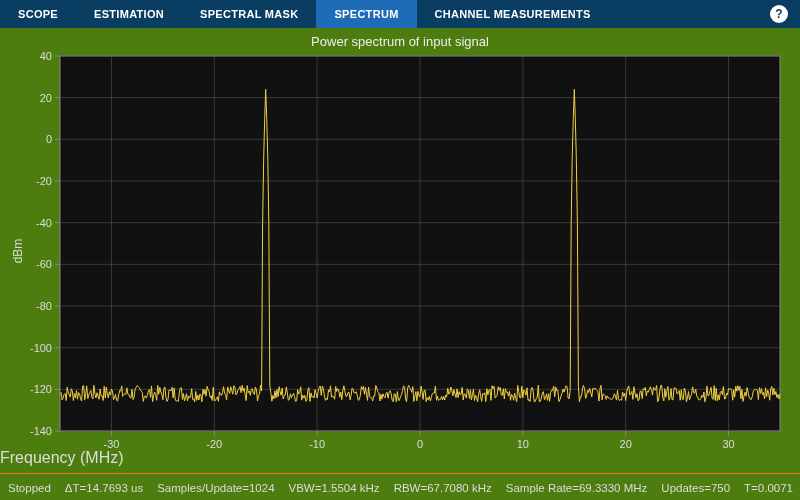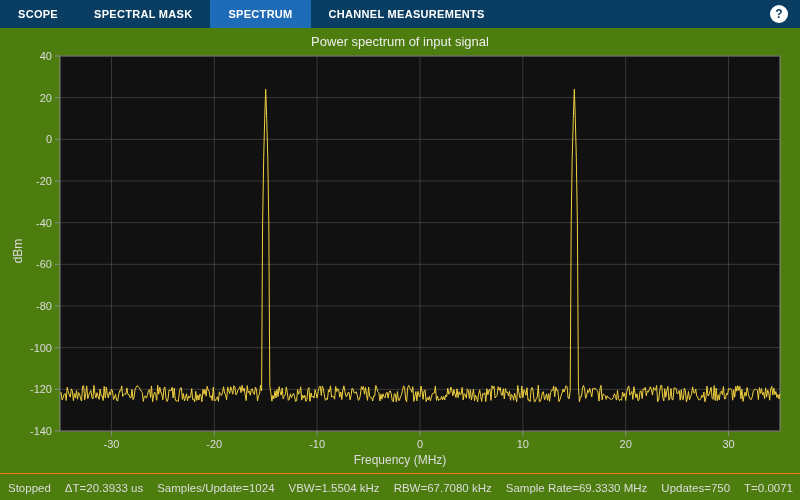--- a/index.html
+++ b/index.html
@@ -4,34 +4,35 @@
 <style>
   html,body{margin:0;padding:0;width:800px;height:500px;background:#1a1a1a;font-family:Arial,Helvetica,sans-serif;overflow:hidden}
   .tabbar{display:flex;align-items:stretch;height:28px;background:#0a3d62;color:#fff;font-size:11px;font-weight:600}
   .tab{display:flex;align-items:center;padding:0 18px;cursor:pointer;letter-spacing:.3px}
   .tab.active{background:#1e6bb8}
   .help{margin-left:auto;display:flex;align-items:center;padding:0 12px;background:#0a3d62}
   .help-icon{width:18px;height:18px;border-radius:50%;background:#fff;color:#0a3d62;display:flex;align-items:center;justify-content:center;font-weight:bold;font-size:12px}
   .plot-wrap{position:relative;width:800px;height:445px;background:#4d7c0f}
   .title{position:absolute;top:6px;left:0;right:0;text-align:center;color:#eee;font-size:13px}
   .ylabel{position:absolute;left:6px;top:50%;transform:translateY(-50%) rotate(-90deg);transform-origin:center;color:#ddd;font-size:12px}
-  .xlabel{position:absolute;bottom:6px;left:0;right:0;text-align:center;color:#ddd;font-size:12px}
+  .xlabel{position:absolute;bottom:6px;left:0;right:0;color:#ddd;font-size:16px}
   svg.chart{position:absolute;left:0;top:0}
   .axis text{fill:#ddd;font-size:11px;font-family:Arial}
   .axis line,.axis path{stroke:#888;stroke-width:1}
   .grid line{stroke:#555;stroke-width:.6}
   .trace{stroke:#f0d040;stroke-width:1;fill:none}
   .statusbar{height:27px;background:#4d7c0f;color:#ddd;font-size:11.5px;display:flex;align-items:center;padding:0 8px;gap:14px;border-top:1px solid #f97316}
   .statusbar span{white-space:nowrap}
 </style>
 </head>
 <body>
 
 <div class="tabbar">
   <div class="tab">SCOPE</div>
+  <div class="tab">ESTIMATION</div>
   <div class="tab">SPECTRAL MASK</div>
   <div class="tab active">SPECTRUM</div>
   <div class="tab">CHANNEL MEASUREMENTS</div>
   <div class="help">
     <div class="help-icon">?</div>
   </div>
 </div>
 
 <div class="plot-wrap">
   <div class="title">Power spectrum of input signal</div>
@@ -93,20 +94,20 @@
         <text x="52" y="73.66666666666669" text-anchor="end">20</text>
         <line x1="55" y1="28" x2="60" y2="28"></line>
         <text x="52" y="32" text-anchor="end">40</text>
       </g>
       <path d="M60.0 365.7L61.0 364.5L62.1 371.9L63.1 369.8L64.1 366.4L65.1 365.4L66.2 372.5L67.2 359.2L68.2 364.0L69.3 367.0L70.3 369.1L71.3 360.8L72.3 362.9L73.4 372.6L74.4 365.5L75.4 369.9L76.5 362.6L77.5 371.2L78.5 364.5L79.5 365.7L80.6 370.9L81.6 373.0L82.6 358.2L83.7 357.7L84.7 371.8L85.7 366.4L86.7 357.9L87.8 370.7L88.8 366.8L89.8 364.7L90.9 362.6L91.9 369.2L92.9 371.0L93.9 357.4L95.0 366.4L96.0 370.0L97.0 364.7L98.1 368.3L99.1 371.3L100.1 361.0L101.1 368.0L102.2 368.0L103.2 372.5L104.2 358.4L105.3 369.9L106.3 359.1L107.3 366.0L108.3 369.9L109.4 363.8L110.4 367.1L111.4 361.2L112.5 363.0L113.5 371.6L114.5 370.1L115.5 366.3L116.6 372.3L117.6 373.0L118.6 367.0L119.7 362.5L120.7 363.1L121.7 357.9L122.7 368.4L123.8 366.5L124.8 365.6L125.8 366.5L126.9 359.9L127.9 366.3L128.9 366.5L129.9 369.4L131.0 369.9L132.0 361.4L133.0 371.6L134.1 369.3L135.1 361.1L136.1 359.5L137.1 357.7L138.2 358.4L139.2 359.5L140.2 361.4L141.3 363.2L142.3 364.6L143.3 373.4L144.3 368.4L145.4 367.9L146.4 370.2L147.4 367.3L148.5 362.4L149.5 361.5L150.5 369.4L151.5 357.9L152.6 373.7L153.6 367.8L154.6 364.1L155.7 366.5L156.7 372.3L157.7 357.3L158.7 366.2L159.8 359.3L160.8 364.0L161.8 366.0L162.9 371.7L163.9 360.6L164.9 358.9L165.9 369.4L167.0 373.4L168.0 371.3L169.0 362.0L170.1 362.2L171.1 362.8L172.1 359.3L173.1 370.0L174.2 360.0L175.2 371.0L176.2 373.2L177.3 372.5L178.3 373.5L179.3 364.9L180.3 360.0L181.4 359.8L182.4 371.4L183.4 365.6L184.5 373.0L185.5 369.2L186.5 365.7L187.5 372.8L188.6 367.9L189.6 370.0L190.6 368.9L191.7 360.7L192.7 371.6L193.7 371.1L194.7 373.8L195.8 363.4L196.8 372.4L197.8 367.1L198.9 372.0L199.9 365.9L200.9 366.9L201.9 373.7L203.0 361.2L204.0 366.3L205.0 361.5L206.1 368.2L207.1 358.3L208.1 361.9L209.1 363.2L210.2 369.4L211.2 367.8L212.2 372.5L213.3 359.1L214.3 372.5L215.3 372.7L216.3 370.7L217.4 368.8L218.4 373.3L219.4 363.8L220.5 366.5L221.5 367.5L222.5 364.8L223.5 358.7L224.6 365.0L225.6 366.8L226.6 371.8L227.7 358.9L228.7 362.8L229.7 365.5L230.7 358.7L231.8 362.5L232.8 366.2L233.8 357.7L234.9 359.1L235.9 366.9L236.9 365.5L237.9 362.1L239.0 360.7L240.0 358.6L241.0 364.7L242.1 357.3L243.1 363.2L244.1 360.0L245.1 366.5L246.2 372.6L247.2 357.6L248.2 364.6L249.3 363.0L250.3 367.3L251.3 361.3L252.3 360.8L253.4 365.5L254.4 366.4L255.4 359.1L256.5 361.8L257.5 373.0L258.5 367.7L259.5 366.1L260.6 357.3L261.6 362.9L262.6 195.8L263.7 129.6L264.7 90.5L265.7 61.3L266.7 90.5L267.8 129.6L268.8 195.8L269.8 357.8L270.9 365.3L271.9 373.2L272.9 367.4L273.9 370.8L275.0 362.9L276.0 370.0L277.0 361.5L278.1 368.7L279.1 358.7L280.1 363.8L281.1 367.2L282.2 360.0L283.2 370.9L284.2 368.1L285.3 366.9L286.3 358.9L287.3 364.4L288.3 372.4L289.4 371.1L290.4 365.8L291.4 369.7L292.5 367.1L293.5 365.3L294.5 368.3L295.5 373.4L296.6 372.8L297.6 361.5L298.6 366.2L299.7 364.6L300.7 358.8L301.7 372.1L302.7 367.1L303.8 370.1L304.8 367.3L305.8 373.3L306.9 371.7L307.9 361.7L308.9 359.6L309.9 373.4L311.0 364.9L312.0 369.2L313.0 368.1L314.1 370.0L315.1 361.6L316.1 365.6L317.1 370.0L318.2 363.4L319.2 359.1L320.2 358.0L321.3 367.5L322.3 358.1L323.3 360.5L324.3 367.0L325.4 372.4L326.4 370.3L327.4 371.6L328.5 361.8L329.5 364.0L330.5 357.8L331.5 369.2L332.6 368.0L333.6 368.5L334.6 371.2L335.7 358.5L336.7 363.5L337.7 360.7L338.7 362.0L339.8 369.2L340.8 364.1L341.8 371.6L342.9 362.0L343.9 357.8L344.9 363.7L345.9 368.3L347.0 368.2L348.0 364.6L349.0 364.4L350.1 371.8L351.1 367.3L352.1 360.1L353.1 361.4L354.2 365.0L355.2 365.0L356.2 363.7L357.3 367.4L358.3 372.4L359.3 371.5L360.3 367.5L361.4 358.5L362.4 361.3L363.4 358.4L364.5 366.3L365.5 359.4L366.5 366.5L367.5 372.4L368.6 359.0L369.6 368.1L370.6 369.7L371.7 369.8L372.7 373.0L373.7 368.0L374.7 368.1L375.8 357.5L376.8 360.3L377.8 363.6L378.9 364.8L379.9 373.0L380.9 366.1L381.9 371.2L383.0 365.8L384.0 368.7L385.0 369.8L386.1 365.1L387.1 364.3L388.1 370.2L389.1 364.1L390.2 362.8L391.2 365.6L392.2 372.3L393.3 373.8L394.3 365.7L395.3 366.2L396.3 373.8L397.4 363.5L398.4 372.2L399.4 372.4L400.5 368.7L401.5 366.6L402.5 362.7L403.5 357.8L404.6 359.3L405.6 371.0L406.6 373.8L407.7 359.8L408.7 357.3L409.7 359.7L410.7 361.3L411.8 364.3L412.8 358.6L413.8 373.5L414.9 368.7L415.9 363.6L416.9 372.8L417.9 363.3L419.0 367.7L420.0 368.9L421.0 358.0L422.1 363.9L423.1 371.4L424.1 362.5L425.1 362.0L426.2 373.6L427.2 369.7L428.2 371.8L429.3 368.4L430.3 372.9L431.3 369.6L432.3 365.6L433.4 365.0L434.4 365.0L435.4 358.1L436.5 372.3L437.5 368.0L438.5 372.5L439.5 371.4L440.6 371.4L441.6 368.3L442.6 372.0L443.7 368.4L444.7 372.1L445.7 367.0L446.7 368.6L447.8 360.2L448.8 366.2L449.8 365.2L450.9 359.0L451.9 362.6L452.9 367.9L453.9 361.5L455.0 366.1L456.0 369.6L457.0 360.8L458.1 369.6L459.1 363.6L460.1 366.6L461.1 366.2L462.2 359.4L463.2 372.0L464.2 365.6L465.3 366.8L466.3 370.1L467.3 360.8L468.3 362.3L469.4 370.5L470.4 361.7L471.4 372.1L472.5 366.3L473.5 361.2L474.5 372.7L475.5 367.2L476.6 369.1L477.6 373.8L478.6 366.3L479.7 361.8L480.7 368.5L481.7 373.4L482.7 365.6L483.8 366.4L484.8 364.7L485.8 373.6L486.9 360.7L487.9 366.7L488.9 362.2L489.9 361.1L491.0 372.4L492.0 357.7L493.0 360.5L494.1 358.3L495.1 370.0L496.1 368.8L497.1 367.4L498.2 358.7L499.2 362.3L500.2 359.4L501.3 366.9L502.3 367.4L503.3 360.7L504.3 371.0L505.4 360.6L506.4 364.3L507.4 364.0L508.5 368.1L509.5 363.3L510.5 372.3L511.5 366.4L512.6 367.5L513.6 372.3L514.6 365.2L515.7 369.9L516.7 373.8L517.7 357.5L518.7 363.5L519.8 369.7L520.8 369.8L521.8 358.0L522.9 369.8L523.9 361.8L524.9 363.3L525.9 367.2L527.0 359.8L528.0 372.3L529.0 371.6L530.1 373.6L531.1 361.4L532.1 359.4L533.1 362.9L534.2 373.7L535.2 373.5L536.2 370.8L537.3 368.9L538.3 357.2L539.3 373.6L540.3 373.4L541.4 370.1L542.4 364.4L543.4 363.7L544.5 371.8L545.5 369.6L546.5 365.9L547.5 372.3L548.6 365.6L549.6 373.3L550.6 364.4L551.7 362.1L552.7 362.3L553.7 358.0L554.7 368.8L555.8 359.1L556.8 362.7L557.8 362.1L558.9 373.6L559.9 371.7L560.9 368.4L561.9 365.4L563.0 361.2L564.0 364.1L565.0 361.0L566.1 357.7L567.1 358.9L568.1 370.0L569.1 370.9L570.2 362.6L571.2 195.8L572.2 129.6L573.3 90.5L574.3 61.3L575.3 90.5L576.3 129.6L577.4 195.8L578.4 358.0L579.4 373.8L580.5 368.6L581.5 368.6L582.5 360.0L583.5 357.4L584.6 361.2L585.6 370.4L586.6 368.1L587.7 362.1L588.7 364.5L589.7 360.3L590.7 364.5L591.8 368.9L592.8 360.3L593.8 361.3L594.9 359.9L595.9 361.4L596.9 362.4L597.9 363.9L599.0 373.1L600.0 360.7L601.0 357.3L602.1 371.9L603.1 366.0L604.1 366.5L605.1 367.5L606.2 371.4L607.2 367.8L608.2 369.7L609.3 369.8L610.3 371.1L611.3 371.4L612.3 371.0L613.4 369.2L614.4 365.7L615.4 368.2L616.5 372.1L617.5 362.4L618.5 370.9L619.5 372.7L620.6 371.1L621.6 372.3L622.6 364.0L623.7 368.4L624.7 365.3L625.7 372.5L626.7 363.8L627.8 359.8L628.8 357.9L629.8 367.1L630.9 365.5L631.9 363.3L632.9 371.4L633.9 358.7L635.0 365.0L636.0 369.7L637.0 365.8L638.1 372.7L639.1 371.8L640.1 363.2L641.1 362.9L642.2 370.6L643.2 360.7L644.2 361.9L645.3 359.3L646.3 367.9L647.3 362.9L648.3 364.2L649.4 361.3L650.4 358.7L651.4 361.8L652.5 367.2L653.5 359.3L654.5 361.7L655.5 362.1L656.6 357.5L657.6 373.7L658.6 372.2L659.7 363.2L660.7 357.5L661.7 357.4L662.7 369.4L663.8 372.9L664.8 360.7L665.8 369.2L666.9 362.8L667.9 358.5L668.9 372.2L669.9 370.3L671.0 360.5L672.0 371.6L673.0 371.8L674.1 359.7L675.1 360.4L676.1 360.5L677.1 366.0L678.2 364.9L679.2 362.6L680.2 372.2L681.3 361.6L682.3 371.2L683.3 371.6L684.3 360.2L685.4 362.7L686.4 373.8L687.4 370.4L688.5 363.5L689.5 371.8L690.5 368.7L691.5 366.7L692.6 358.8L693.6 364.6L694.6 365.2L695.7 361.1L696.7 368.0L697.7 369.0L698.7 371.8L699.8 371.9L700.8 370.8L701.8 367.2L702.9 369.3L703.9 364.0L704.9 373.8L705.9 370.0L707.0 358.1L708.0 367.9L709.0 367.1L710.1 362.9L711.1 359.3L712.1 370.2L713.1 371.4L714.2 357.6L715.2 372.5L716.2 360.1L717.3 372.7L718.3 366.8L719.3 371.9L720.3 364.2L721.4 363.1L722.4 366.7L723.4 358.5L724.5 371.0L725.5 370.7L726.5 365.3L727.5 366.9L728.6 360.5L729.6 361.1L730.6 360.6L731.7 362.3L732.7 372.2L733.7 361.6L734.7 369.2L735.8 358.3L736.8 363.2L737.8 357.7L738.9 362.6L739.9 358.3L740.9 370.8L741.9 361.3L743.0 373.4L744.0 368.1L745.0 364.2L746.1 368.2L747.1 359.5L748.1 364.3L749.1 369.0L750.2 371.2L751.2 371.5L752.2 368.9L753.3 363.1L754.3 362.0L755.3 361.0L756.3 361.6L757.4 362.3L758.4 371.6L759.4 359.6L760.5 365.4L761.5 360.5L762.5 366.9L763.5 364.4L764.6 370.8L765.6 359.8L766.6 369.0L767.7 362.1L768.7 364.9L769.7 372.2L770.7 360.8L771.8 358.4L772.8 367.1L773.8 360.1L774.9 366.8L775.9 363.5L776.9 369.6L777.9 366.4L779.0 371.0L780.0 365.7" class="trace" stroke="#f0d040"></path>
     </svg>
 </div>
 
 <div class="statusbar">
   <span>Stopped</span>
-  <span>ΔT=20.3933 us</span>
+  <span>ΔT=14.7693 us</span>
   <span>Samples/Update=1024</span>
   <span>VBW=1.5504 kHz</span>
   <span>RBW=67.7080 kHz</span>
   <span>Sample Rate=69.3330 MHz</span>
   <span>Updates=750</span>
   <span>T=0.0071</span>
 </div>
 
 </body></html>

